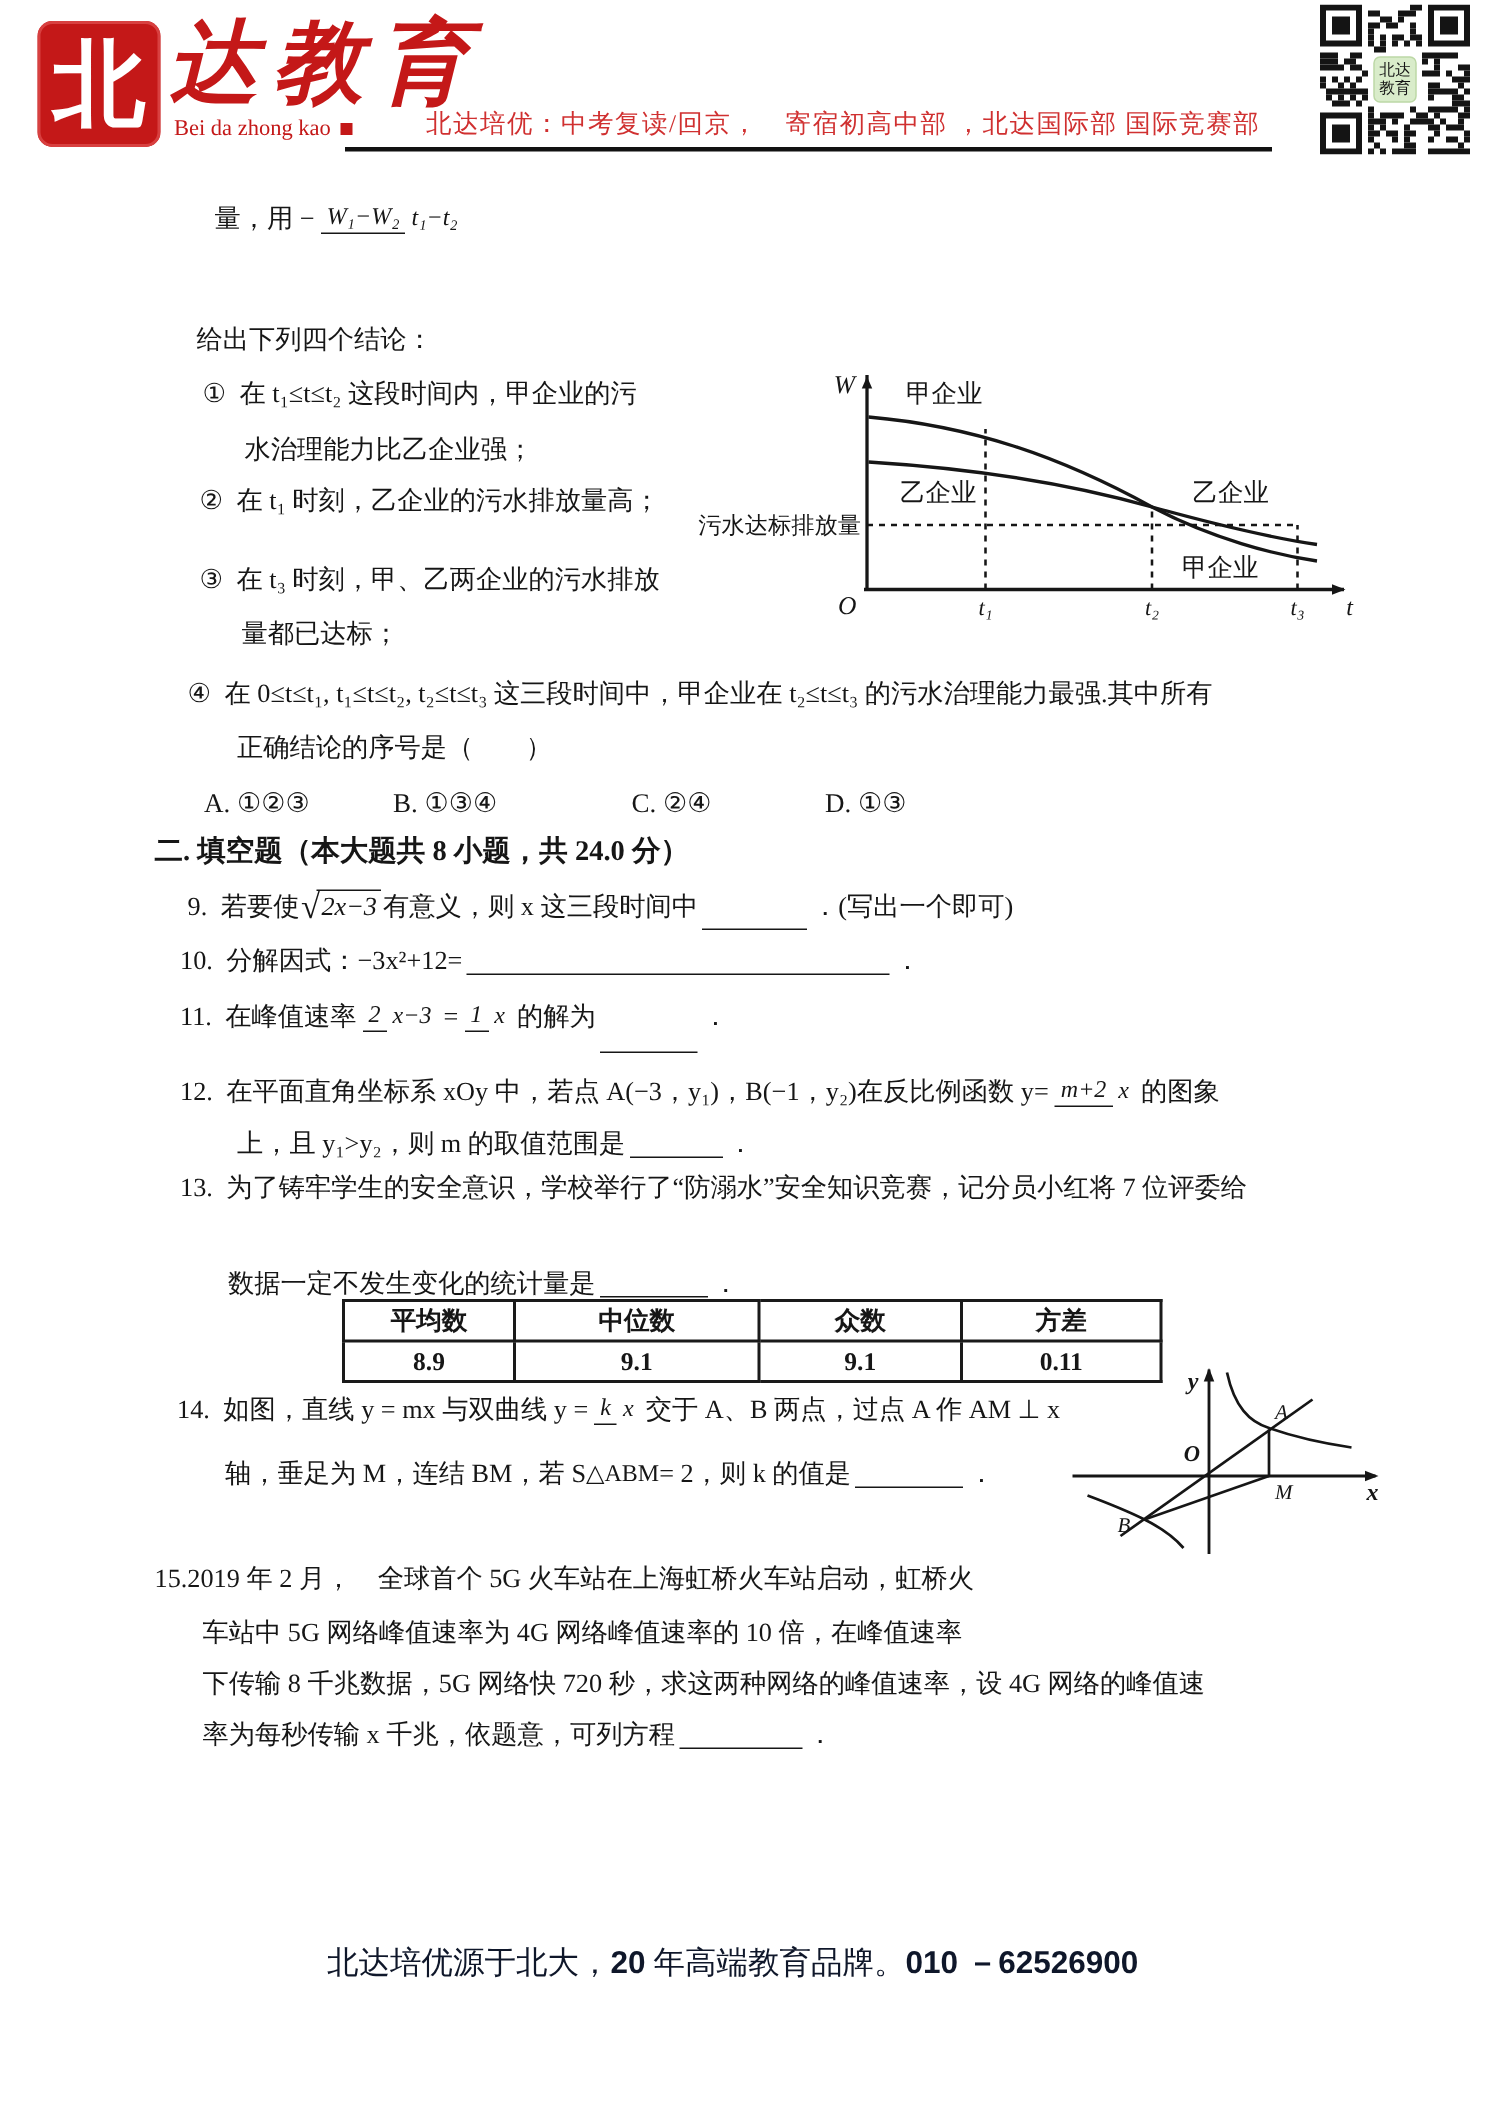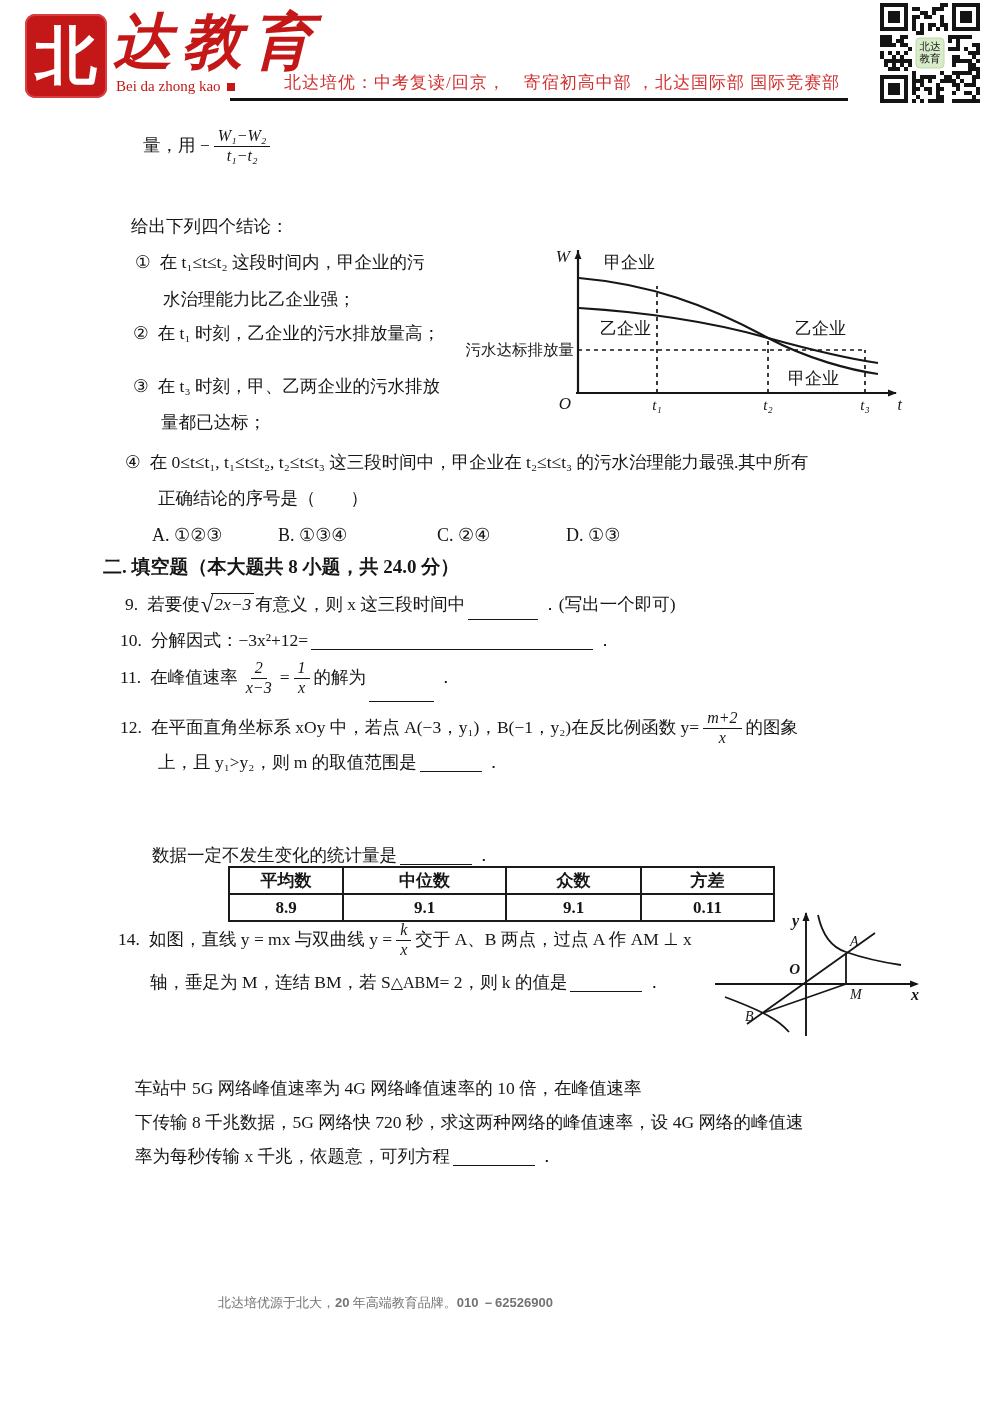--- a/index.html
+++ b/index.html
@@ -5,21 +5,21 @@
   html,body{margin:0;padding:0;background:#ffffff;}
   .page{position:relative;width:992px;height:1403px;background:#fff;overflow:hidden;
         font-family:"Liberation Serif","DejaVu Serif",serif;color:#161616;}
   .abs{position:absolute;}
   .line{position:absolute;white-space:nowrap;font-size:17.5px;color:#161616;
         display:flex;align-items:center;line-height:1.25;font-family:Liberation Serif, serif;}
   .seg{display:inline-block;}
   .qno{display:inline-block;margin-right:9px;}
   .blank{display:inline-block;border-bottom:1.7px solid #161616;height:1.05em;
          align-self:flex-end;margin:0 3px 2px 3px;}
-  .frac{display:inline-flex;flex-direction:column;align-items:center;font-size:16px;
+  .frac{display:inline-flex;flex-direction:row;align-items:center;font-size:16px;
         line-height:1.15;margin:0 4px;font-style:italic;}
   .frac .num{border-bottom:1.6px solid #161616;padding:0 4px;}
   .frac .den{padding:0 4px;}
   .sqrt{display:inline-flex;align-items:flex-start;margin:0 1px;}
   .sqrt .sign{font-size:23px;line-height:1.05;margin-right:-2px;}
   .sqrt .rad{border-top:1.8px solid #161616;padding:0 3px;font-style:italic;}
   .sub{font-size:16px;vertical-align:-4px;}
   
   .seal{position:absolute;left:25px;top:14px;width:82px;height:84px;background:#c41818;
         border-radius:10px;box-shadow:0 0 0 2px #d84040 inset;display:flex;align-items:center;justify-content:center;}
@@ -30,21 +30,21 @@
   .brand-bullet{display:inline-block;width:8px;height:8px;background:#c41818;margin-left:6px;}
   .tagline{position:absolute;left:284px;top:71px;font-size:17px;color:#d03030;letter-spacing:1px;white-space:nowrap;}
   .hrule{position:absolute;left:230px;top:98px;width:618px;height:3px;background:#111;}
   
   .opt{position:absolute;top:0;font-size:18px;white-space:nowrap;}
   
   .score-table{position:absolute;left:228px;top:866px;border-collapse:collapse;table-layout:fixed;}
   .score-table td{border:2px solid #1a1a1a;text-align:center;font-size:17px;font-weight:bold;
                   height:23px;padding:1px 4px;}
   .sec-title{position:absolute;left:103px;top:554px;font-size:19px;font-weight:bold;white-space:nowrap;}
-  .footer{position:absolute;left:218px;top:1294px;font-size:13px;color:#737373;white-space:nowrap;}
+  .footer{position:absolute;left:218px;top:1294px;font-size:21px;color:#0f172a;white-space:nowrap;}
   .footer b{font-family:"Liberation Sans","DejaVu Sans",sans-serif;}
   svg text{font-family:"Liberation Serif","DejaVu Serif",serif;fill:#161616;}
 </style>
 </head>
 <body>
 
 <div class="page">
 
   <div class="seal">
     <span class="seal-char">北</span>
@@ -298,21 +298,21 @@
     <text x="310" y="172" font-size="15" font-style="italic" text-anchor="middle">t₂</text>
     <text x="407" y="172" font-size="15" font-style="italic" text-anchor="middle">t₃</text>
   </svg>
 
   <div class="line" style="left:125px;top:452px">
     <span class="qno">④</span>
     <span>在 0≤t≤t₁, t₁≤t≤t₂, t₂≤t≤t₃ 这三段时间中，甲企业在 t₂≤t≤t₃ 的污水治理能力最强.其中所有</span>
   </div>
   <div class="line" style="left:158px;top:488px">正确结论的序号是（　　）</div>
 
-  <div class="abs" style="left:152px;top:524px;width:600px;height:26px">
+  <div class="abs" style="left:136px;top:524px;width:600px;height:26px">
     <span class="opt" style="left:0">A. ①②③</span>
     <span class="opt" style="left:126px">B. ①③④</span>
     <span class="opt" style="left:285px">C. ②④</span>
     <span class="opt" style="left:414px">D. ①③</span>
   </div>
 
   <div class="sec-title">二. 填空题（本大题共 8 小题，共 24.0 分）</div>
 
   <div class="line" style="left:125px;top:588px;height:34px">
     <span class="qno">9.</span>
@@ -358,20 +358,24 @@
       <span class="den">x</span>
     </span>
     <span>的图象</span>
   </div>
   <div class="line" style="left:158px;top:752px">
     <span>上，且 y₁&gt;y₂，则 m 的取值范围是</span>
     <span class="blank" style="width:62px"></span>
     <span>．</span>
   </div>
 
+  <div class="line" style="left:120px;top:781px">
+    <span class="qno">13.</span>
+    <span>为了铸牢学生的安全意识，学校举行了“防溺水”安全知识竞赛，记分员小红将 7 位评委给</span>
+  </div>
   <div class="line" style="left:152px;top:845px">
     <span>数据一定不发生变化的统计量是</span>
     <span class="blank" style="width:72px"></span>
     <span>．</span>
   </div>
 
   <table class="score-table">
     <tbody>
         <tr>
       <td style="width:104px">平均数</td>
@@ -421,20 +425,24 @@
     <path d="M60,110 L143,81" stroke="#161616" stroke-width="1.6" fill="none"></path>
 
     <text x="96" y="23" font-size="16" font-style="italic" font-weight="bold" text-anchor="end">y</text>
     <text x="208" y="97" font-size="16" font-style="italic" font-weight="bold">x</text>
     <text x="97" y="71" font-size="15" font-style="italic" font-weight="bold" text-anchor="end">O</text>
     <text x="147" y="43" font-size="14" font-style="italic">A</text>
     <text x="42" y="118" font-size="14" font-style="italic">B</text>
     <text x="147" y="96" font-size="14" font-style="italic">M</text>
   </svg>
 
+  <div class="line" style="left:103px;top:1042px">
+    <span>15.</span>
+      <span>2019 年 2 月，　全球首个 5G 火车站在上海虹桥火车站启动，虹桥火</span>
+  </div>
   <div class="line" style="left:135px;top:1078px">车站中 5G 网络峰值速率为 4G 网络峰值速率的 10 倍，在峰值速率</div>
   <div class="line" style="left:135px;top:1112px">下传输 8 千兆数据，5G 网络快 720 秒，求这两种网络的峰值速率，设 4G 网络的峰值速</div>
   <div class="line" style="left:135px;top:1146px">
     <span>率为每秒传输 x 千兆，依题意，可列方程</span>
     <span class="blank" style="width:82px"></span>
     <span>．</span>
   </div>
 
   <div class="footer">
     <span>北达培优源于北大，</span><b>20</b><span> 年高端教育品牌。</span><b>010 －62526900</b>

